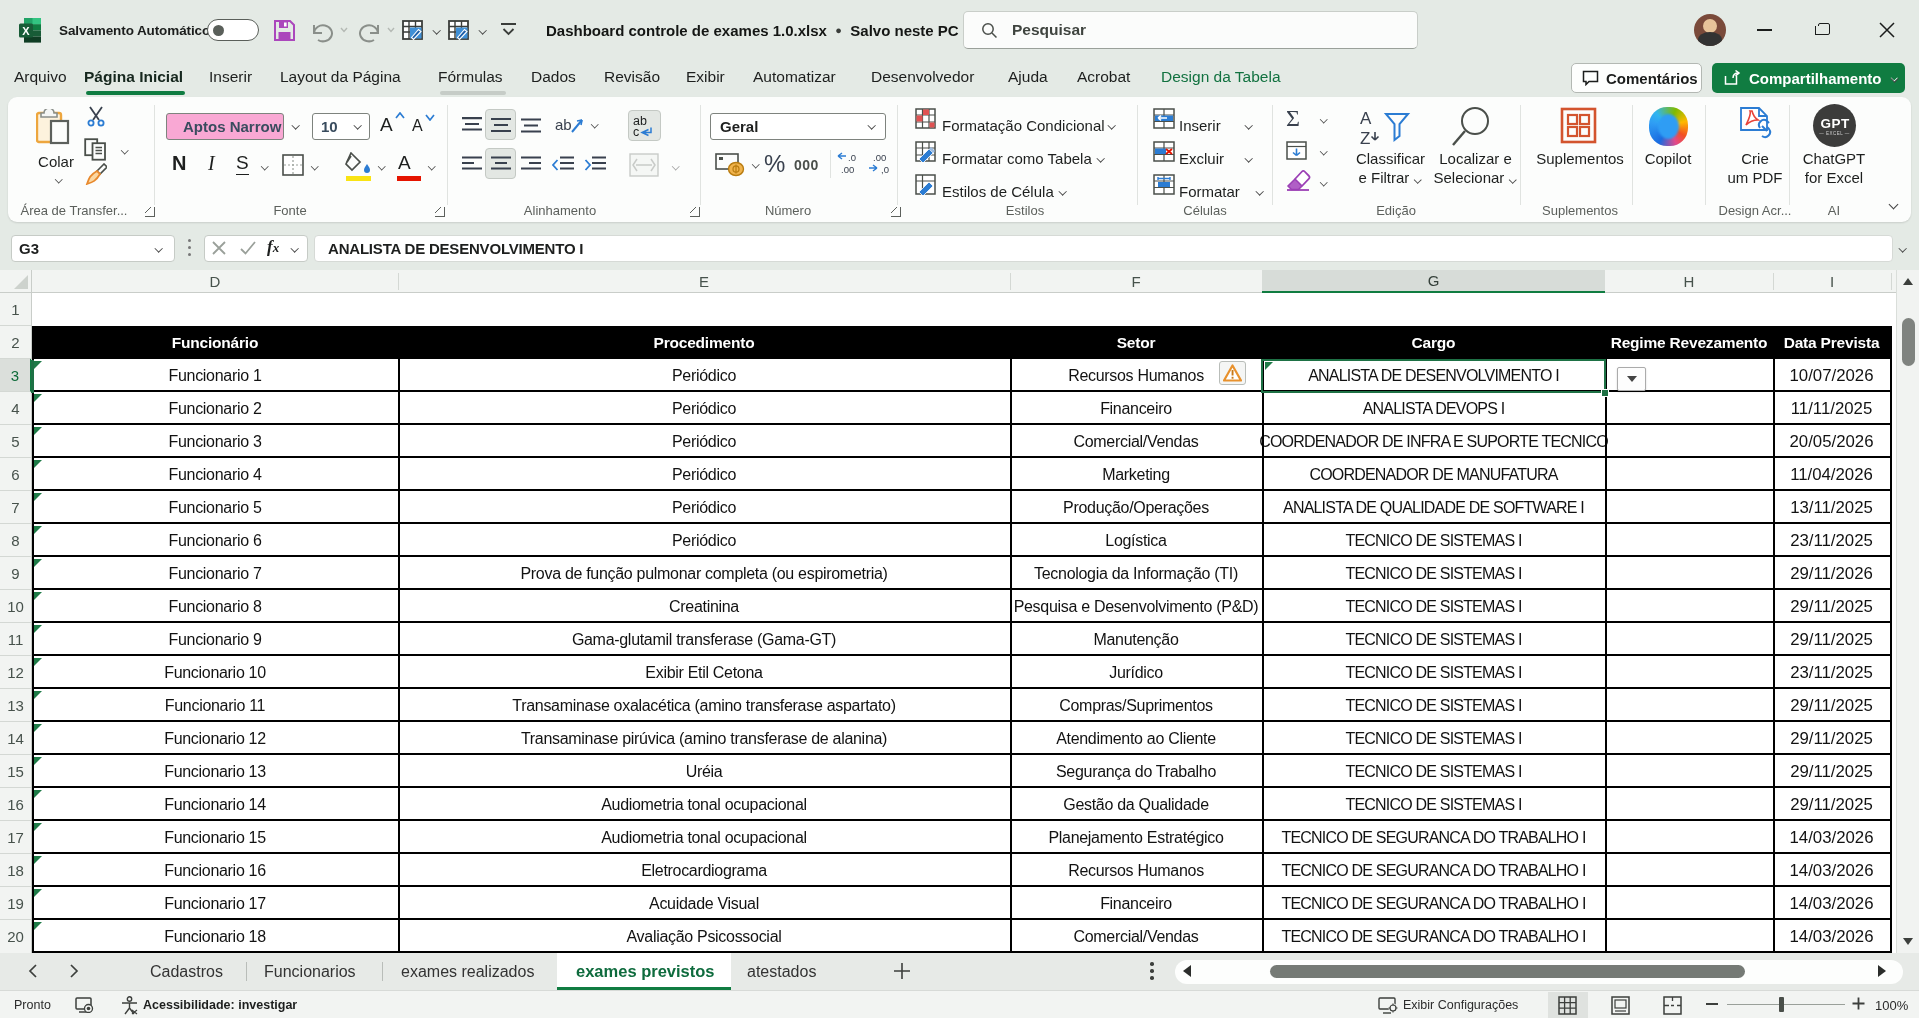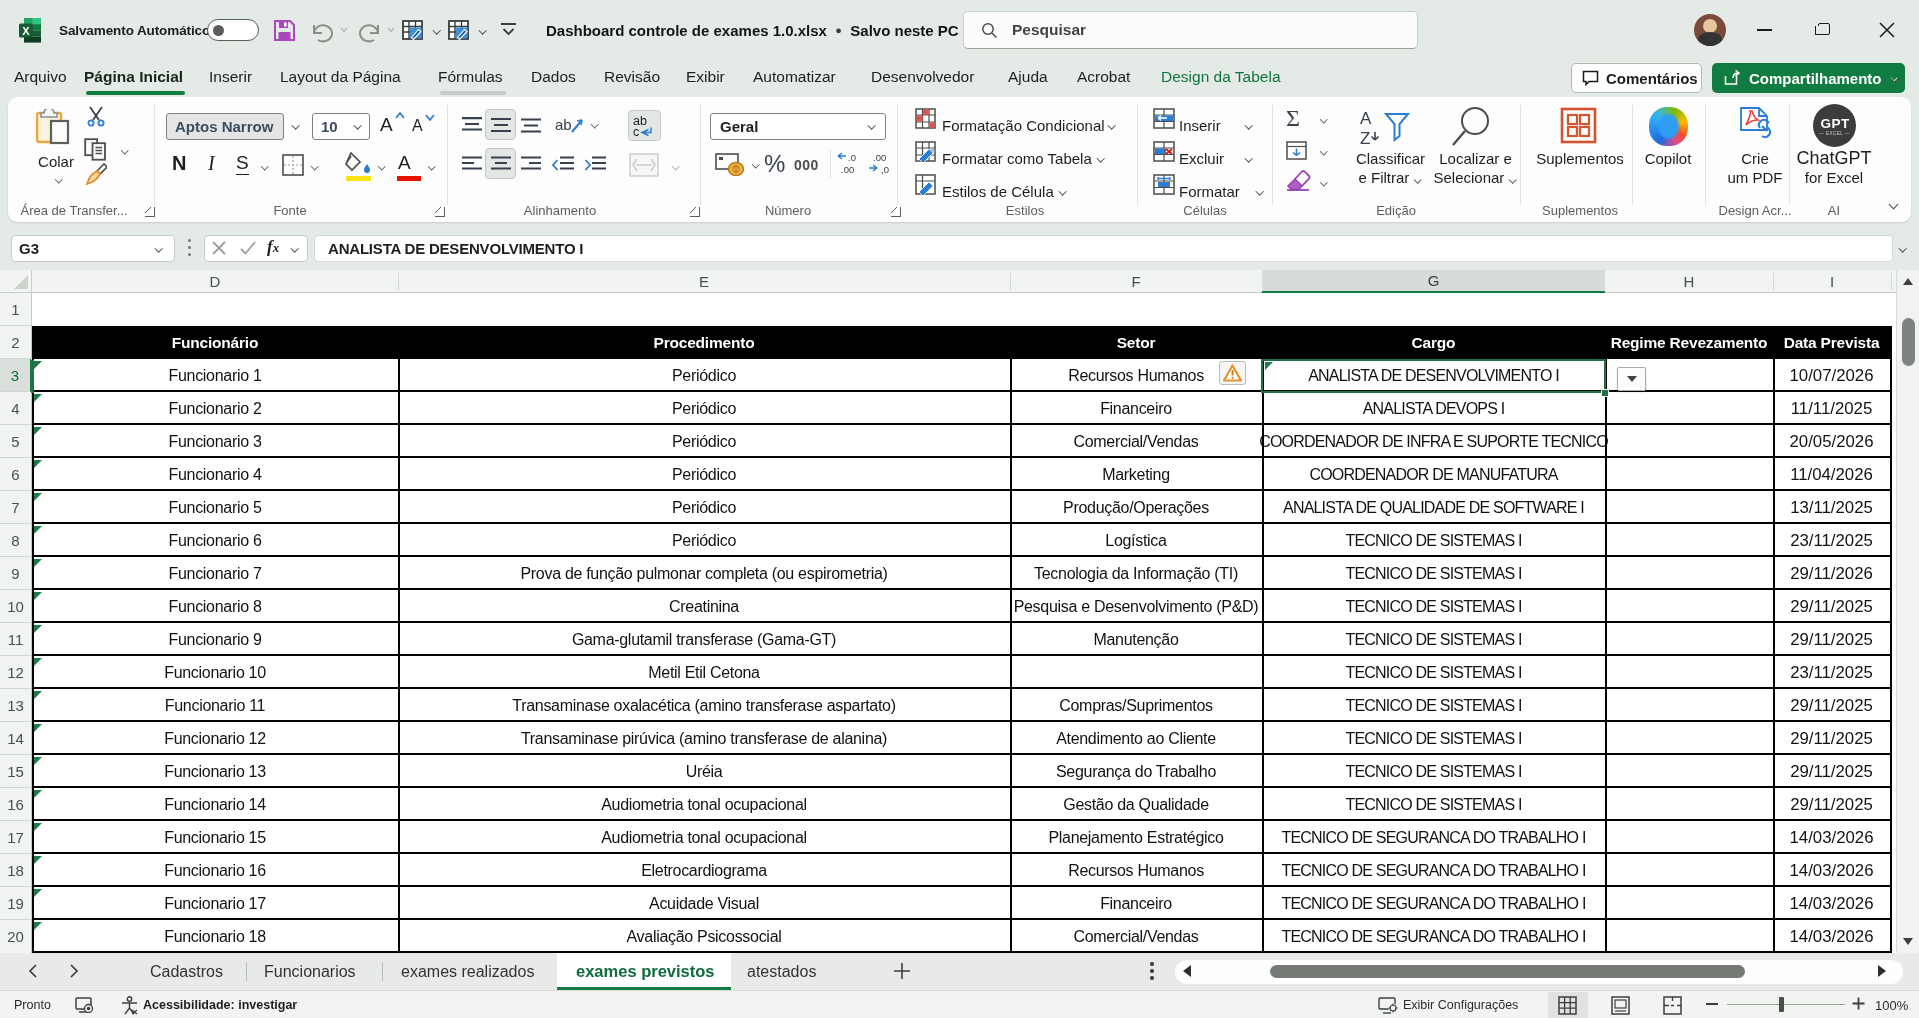--- a/index.html
+++ b/index.html
@@ -186,21 +186,21 @@
     </svg>
     <div class="chev abs" style="left:113px;top:49px;transform:scale(.8)"></div>
     <svg class="abs" style="left:76px;top:66px" width="23" height="22" viewBox="0 0 23 22">
       <path d="M13 8 l7-7 3 3-7 7 z" fill="#fcfdfc" stroke="#4a4f4a" stroke-width="1.6"></path>
       <path d="M3 21 c2-6 3-9 10-13 l3 3 c-4 7-7 8-13 10 z" fill="#fbd7a1" stroke="#e8892d" stroke-width="1.8"></path>
     </svg>
     <div class="glabel" style="left:10px;width:112px">Área de Transfer...</div>
     <div class="launcher" style="left:136px;top:109px"></div>
     <div class="gdiv" style="left:146px"></div>
 
-    <div class="abs vctr" style="left:158px;top:16px;width:118px;height:27px;background:#e5e5e5;border:1px solid #7e837e;border-radius:3px;padding-left:8px;font-size:15px;color:#394c5e">Aptos Narrow</div>
+    <div class="abs vctr" style="left:158px;top:16px;width:118px;height:27px;background:#f9a8d4;border:1px solid #7e837e;border-radius:3px;padding-left:16px;font-size:15px;color:#394c5e">Aptos Narrow</div>
     <div class="chev abs" style="left:284px;top:24px;transform:scale(.85)"></div>
     <div class="abs vctr" style="left:304px;top:16px;width:58px;height:27px;background:#fff;border:1px solid #7e837e;border-radius:3px;padding-left:8px;font-size:15px;color:#394c5e">10</div>
     <div class="chev abs" style="left:346px;top:24px;transform:scale(.85)"></div>
     <div class="abs" style="left:372px;top:17px;font-size:19px;color:#1d1f1e">A</div>
     <svg class="abs" style="left:387px;top:15px" width="10" height="7" viewBox="0 0 10 7">
         <path d="M1 6 L5 1 L9 6" fill="none" stroke="#2b7cd3" stroke-width="1.7"></path>
       </svg>
     <div class="abs" style="left:404px;top:20px;font-size:16px;color:#1d1f1e">A</div>
     <svg class="abs" style="left:417px;top:17px" width="10" height="7" viewBox="0 0 10 7">
         <path d="M1 1 L5 6 L9 1" fill="none" stroke="#2b7cd3" stroke-width="1.7"></path>
@@ -417,21 +417,21 @@
     <div class="abs ctr" style="left:1712px;top:72px;width:70px;height:17px;font-size:15px;color:#1d1f1e">um PDF</div>
     <div class="glabel" style="left:1702px;width:90px">Design Acr...</div>
     <div class="gdiv" style="left:1781px"></div>
 
     <div class="abs ctr" style="left:1805px;top:7px;width:43px;height:43px;border-radius:50%;background:#3c3c3b">
       <div style="text-align:right">
         <div style="font-size:13.5px;font-weight:bold;color:#fff;letter-spacing:.5px">GPT</div>
         <div style="font-size:4.5px;color:#cfcfcf;letter-spacing:.5px">— EXCEL —</div>
       </div>
     </div>
-    <div class="abs ctr" style="left:1791px;top:53px;width:70px;height:17px;font-size:18px;color:#1d1f1e">ChatGPT</div>
+    <div class="abs ctr" style="left:1791px;top:53px;width:70px;height:17px;font-size:15px;color:#1d1f1e">ChatGPT</div>
     <div class="abs ctr" style="left:1791px;top:72px;width:70px;height:17px;font-size:15px;color:#1d1f1e">for Excel</div>
     <div class="glabel" style="left:1781px;width:90px">AI</div>
     <div class="chev abs" style="left:1882px;top:103px"></div>
   </div>
   <div class="abs" id="fbar">
     <div class="abs vctr" style="left:11px;top:13px;width:164px;height:27px;background:#fff;border:1px solid #c6cbc6;border-radius:4px;padding-left:7px;font-size:15px;color:#1d1f1e">G3</div>
     <div class="chev abs" style="left:155px;top:22px;transform:scale(.85)"></div>
     <div class="abs" style="left:188px;top:17px;width:3px;height:3px;border-radius:50%;background:#777"></div>
     <div class="abs" style="left:188px;top:24px;width:3px;height:3px;border-radius:50%;background:#777"></div>
     <div class="abs" style="left:188px;top:31px;width:3px;height:3px;border-radius:50%;background:#777"></div>
@@ -545,21 +545,22 @@
       <div class="tbl-cell" style="letter-spacing:-0.8px;left:1230px;top:297px;width:343px;height:33px">TECNICO DE SISTEMAS I</div>
       <div class="tbl-cell" style="font-size:16.8px;letter-spacing:0;left:1741px;top:297px;width:117px;height:33px">29/11/2025</div>
       <div class="gtri" style="left:1.6px;top:298.6px"></div>
       <div class="tbl-cell" style="left:0px;top:330px;width:366px;height:33px">Funcionario 9</div>
       <div class="tbl-cell" style="left:366px;top:330px;width:612px;height:33px">Gama-glutamil transferase (Gama-GT)</div>
       <div class="tbl-cell" style="left:978px;top:330px;width:252px;height:33px">Manutenção</div>
       <div class="tbl-cell" style="letter-spacing:-0.8px;left:1230px;top:330px;width:343px;height:33px">TECNICO DE SISTEMAS I</div>
       <div class="tbl-cell" style="font-size:16.8px;letter-spacing:0;left:1741px;top:330px;width:117px;height:33px">29/11/2025</div>
       <div class="gtri" style="left:1.6px;top:331.6px"></div>
       <div class="tbl-cell" style="left:0px;top:363px;width:366px;height:33px">Funcionario 10</div>
-      <div class="tbl-cell" style="left:366px;top:363px;width:612px;height:33px">Metil Etil Cetona</div>
+      <div class="tbl-cell" style="left:366px;top:363px;width:612px;height:33px">Exibir Etil Cetona</div>
+      <div class="tbl-cell" style="left:978px;top:363px;width:252px;height:33px">Jurídico</div>
       <div class="tbl-cell" style="letter-spacing:-0.8px;left:1230px;top:363px;width:343px;height:33px">TECNICO DE SISTEMAS I</div>
       <div class="tbl-cell" style="font-size:16.8px;letter-spacing:0;left:1741px;top:363px;width:117px;height:33px">23/11/2025</div>
       <div class="gtri" style="left:1.6px;top:364.6px"></div>
       <div class="tbl-cell" style="left:0px;top:396px;width:366px;height:33px">Funcionario 11</div>
       <div class="tbl-cell" style="left:366px;top:396px;width:612px;height:33px">Transaminase oxalacética (amino transferase aspartato)</div>
       <div class="tbl-cell" style="left:978px;top:396px;width:252px;height:33px">Compras/Suprimentos</div>
       <div class="tbl-cell" style="letter-spacing:-0.8px;left:1230px;top:396px;width:343px;height:33px">TECNICO DE SISTEMAS I</div>
       <div class="tbl-cell" style="font-size:16.8px;letter-spacing:0;left:1741px;top:396px;width:117px;height:33px">29/11/2025</div>
       <div class="gtri" style="left:1.6px;top:397.6px"></div>
       <div class="tbl-cell" style="left:0px;top:429px;width:366px;height:33px">Funcionario 12</div>

